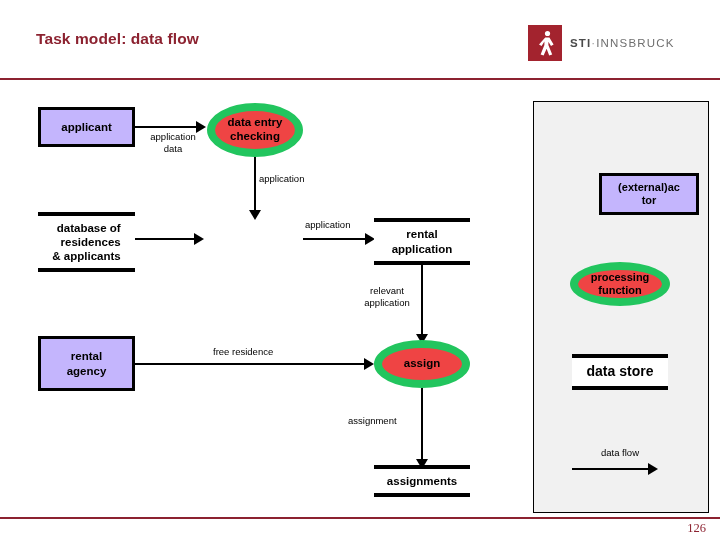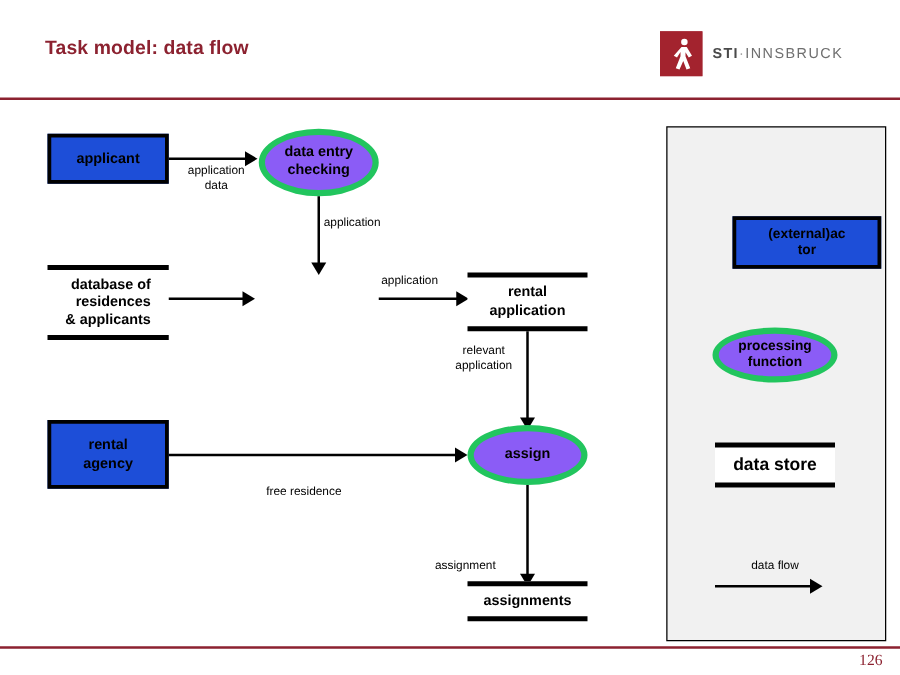--- a/index.html
+++ b/index.html
@@ -65,36 +65,36 @@
     white-space: nowrap;
   }
   #logo-text .sti { color: #4a4a4a; }
   #logo-text .sep { color: #9a9a9a; font-weight: normal; }
   #logo-text .ibk { color: #6f6f6f; font-weight: normal; letter-spacing: 1.2px;}
 
   
   .actor-box {
     position: absolute;
     border: 3px solid #000;
-    background: #1d4ed8;
+    background: #c4b5fd;
     box-sizing: border-box;
     display: flex;
     align-items: center;
     justify-content: center;
     text-align: center;
     font-size: 11.5px;
     font-weight: bold;
     color: #000;
     line-height: 1.22;
   }
   .proc-ellipse {
     position: absolute;
-    border: 5px solid #22c55e;
+    border: 8px solid #22c55e;
     border-radius: 50%;
-    background: #8b5cf6;
+    background: #ef4444;
     box-sizing: border-box;
     display: flex;
     align-items: center;
     justify-content: center;
     text-align: center;
     font-size: 11.5px;
     font-weight: bold;
     color: #000;
     line-height: 1.2;
   }
@@ -160,21 +160,21 @@
     left: 533px;
     top: 113px;
     width: 176px;
     text-align: center;
     font-size: 14.5px;
     font-weight: bold;
     font-style: italic;
     color: #8c2230;
   }
   #legend-actor {
-    left: 586px; top: 173px; width: 119px; height: 42px;
+    left: 599px; top: 173px; width: 100px; height: 42px;
     font-size: 11px;
   }
   #legend-process {
     left: 570px; top: 262px; width: 100px; height: 44px;
     font-size: 11px;
   }
   #legend-store {
     left: 572px; top: 354px; width: 96px; height: 36px;
     font-size: 14px;
   }
@@ -269,43 +269,43 @@
 
   <div class="store" style="left:374px; top:218px; width:96px; height:47px;">
     <div>
       <div>rental</div>
       <div>application</div>
     </div>
   </div>
 
   <div class="edge edge-v" style="left:421px; top:265px; height:72px;"></div>
   <div class="arrow arrow-down" style="left:416px; top:334px;"></div>
-  <div class="flow-label" style="left:357px; top:275px; width:60px;">
+  <div class="flow-label" style="left:357px; top:285px; width:60px;">
     <div>relevant</div>
     <div>application</div>
   </div>
 
   <div class="actor-box" style="left:38px; top:336px; width:97px; height:55px;">
     <div>
       <div>rental</div>
       <div>agency</div>
     </div>
   </div>
 
   <div class="edge edge-h" style="left:135px; top:363px; width:230px;"></div>
   <div class="arrow arrow-right" style="left:364px; top:358px;"></div>
-  <div class="flow-label" style="left:213px; top:346px; text-align:left;margin-top:42px;">free residence</div>
+  <div class="flow-label" style="left:213px; top:346px; text-align:left;">free residence</div>
 
   <div class="proc-ellipse" style="left:374px; top:340px; width:96px; height:48px;">
     <span>assign</span>
   </div>
 
   <div class="edge edge-v" style="left:421px; top:388px; height:76px;"></div>
   <div class="arrow arrow-down" style="left:416px; top:459px;"></div>
-  <div class="flow-label" style="left:348px; top:415px; text-align:right;margin-top:32px;">assignment</div>
+  <div class="flow-label" style="left:348px; top:415px; text-align:right;">assignment</div>
 
   <div class="store" style="left:374px; top:465px; width:96px; height:32px;">
     <span>assignments</span>
   </div>
 
   <div id="legend-panel"></div>
 
   <div class="actor-box" id="legend-actor">
     <div>
       <div>(external)ac</div>

